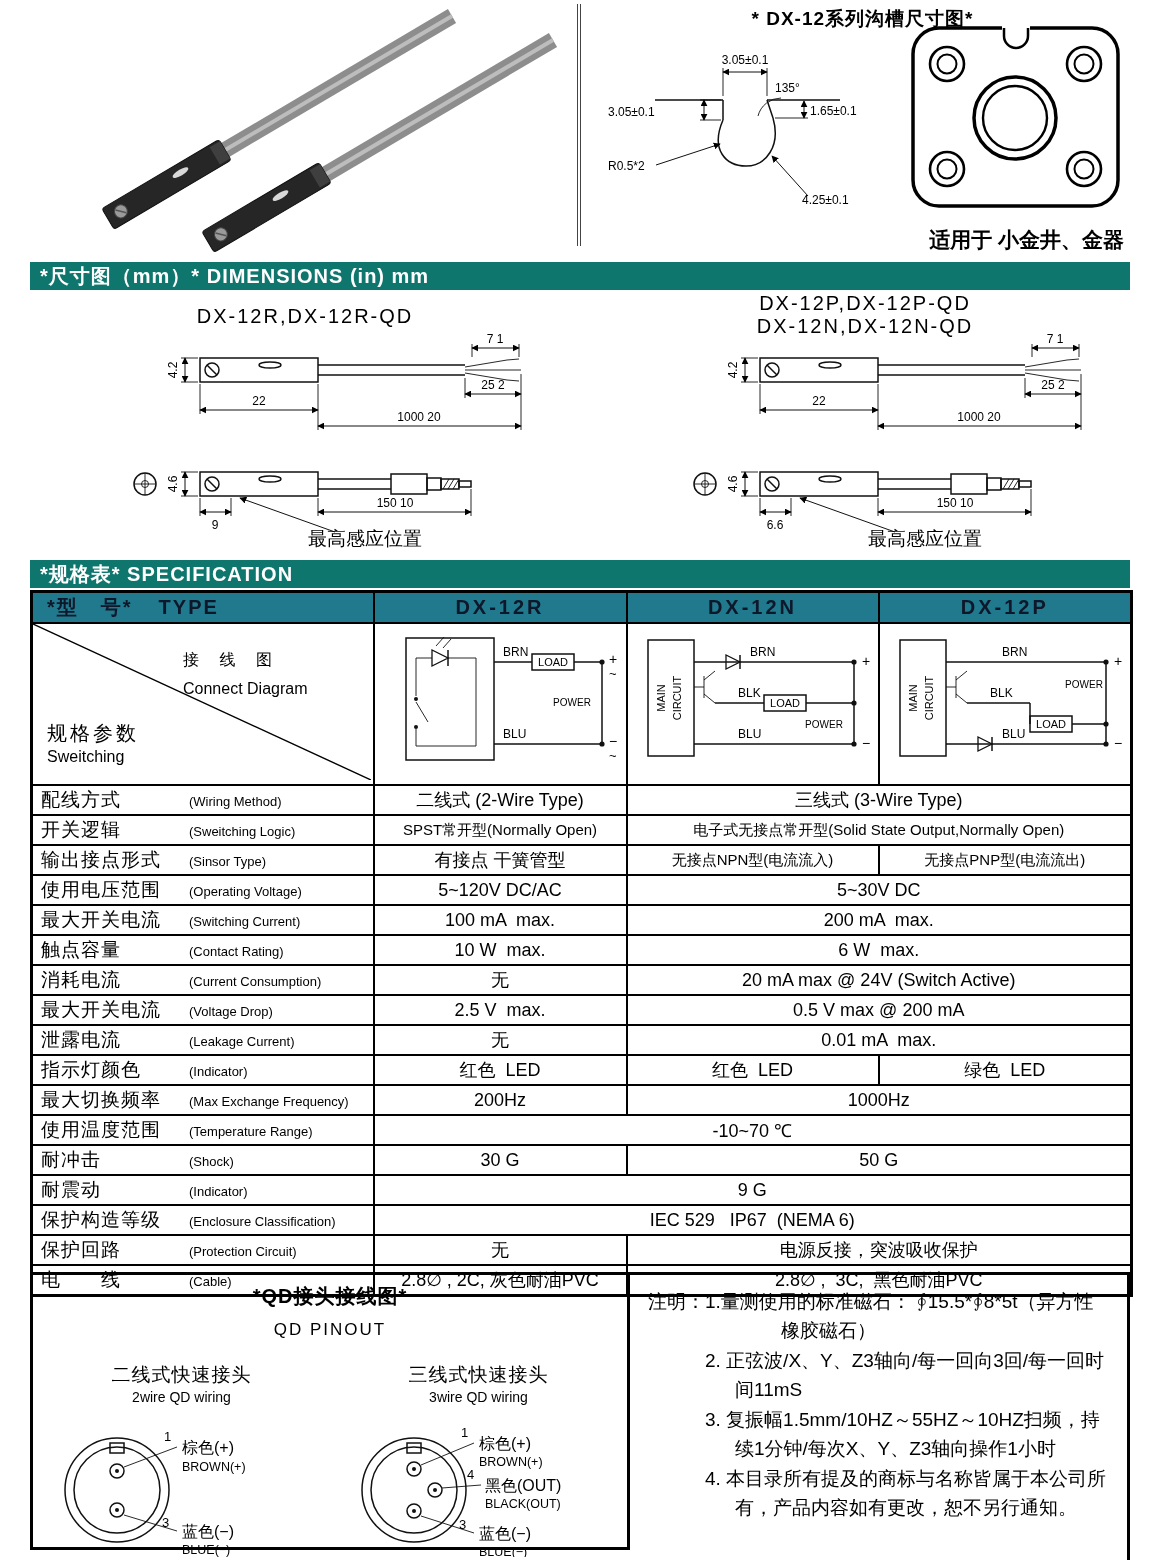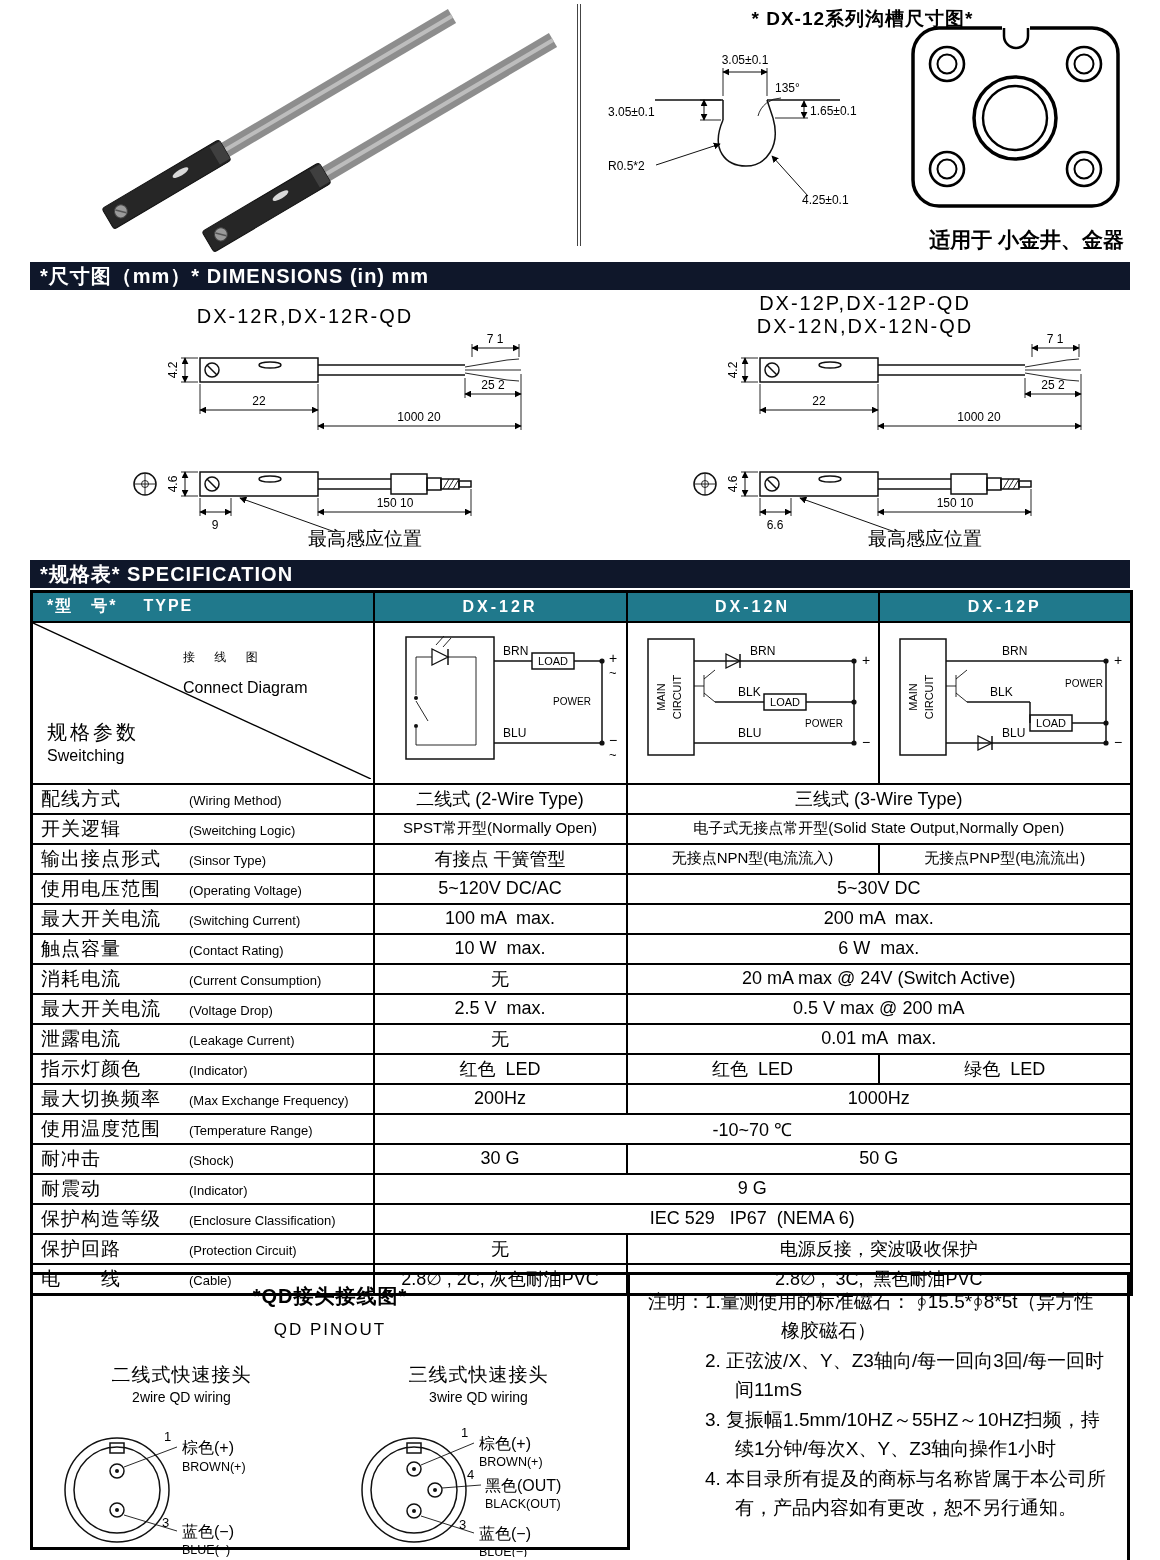--- a/index.html
+++ b/index.html
@@ -12,47 +12,47 @@
 
   
   .photo-wrap { left:20px; top:4px; width:545px; height:250px; }
   .vdivider { left:577px; top:4px; height:242px; width:5px; border-left:4px double #444; }
   .groove-title { left:590px; top:6px; width:545px; text-align:center; font-size:19px; font-weight:bold; letter-spacing:1px; }
   .groove-svg { left:600px; top:28px; }
   .plate-svg { left:905px; top:20px; }
   .fits-caption { left:590px; top:226px; width:540px; text-align:right; font-size:21px; font-weight:bold; padding-right:6px; }
 
   
-  .banner { left:30px; width:1100px; height:28px; background:#0f172a; color:#fff;
+  .banner { left:30px; width:1100px; height:28px; background:#0f766e; color:#fff;
     font-size:20px; font-weight:bold; line-height:28px; padding-left:10px; letter-spacing:1px; }
   .banner-dim { top:262px; }
   .banner-spec { top:560px; }
 
   
   .dim-title-left { left:35px; top:305px; width:540px; text-align:center; font-size:20px; letter-spacing:2px; }
   .dim-title-right { left:595px; top:292px; width:540px; text-align:center; font-size:20px; letter-spacing:2px; line-height:23px; }
   .dim-svg-left { left:35px; top:332px; }
   .dim-svg-right { left:595px; top:332px; }
 
   
   table.spec { position:absolute; left:30px; top:590px; width:1100px; border-collapse:collapse;
     table-layout:fixed; border:3px solid #000; }
   .spec th, .spec td { border:2px solid #000; overflow:hidden; }
-  .spec th { background:#20798C; color:#ffffff; font-size:16px; height:30px; font-weight:bold; letter-spacing:3px; }
+  .spec th { background:#20798C; color:#0f172a; font-size:20px; height:30px; font-weight:bold; letter-spacing:3px; }
   th.type-th { text-align:left; padding-left:14px; letter-spacing:2px; }
   th.type-th .type-en { margin-left:26px; }
   td.lbl { text-align:left; padding:1px 3px 1px 8px; height:26px; white-space:nowrap; }
   .lbl .cn { font-size:19px; display:inline-block; min-width:148px; letter-spacing:1px; }
   .lbl .en { font-size:13px; }
   td.val { text-align:center; font-size:18px; white-space:pre; height:26px; }
   td.val.sm { font-size:15px; }
   .connect-row td { height:156px; padding:0; vertical-align:top; }
   td.diag-cell { position:relative; }
   .diag-cell .dtext { position:absolute; }
-  .cd1 { left:150px; top:26px; font-size:12px; letter-spacing:8px; }
+  .cd1 { left:150px; top:26px; font-size:16px; letter-spacing:8px; }
   .cd2 { left:150px; top:56px; font-size:16px; }
   .cd3 { left:14px; top:96px; font-size:20px; letter-spacing:3px; }
   .cd4 { left:14px; top:124px; font-size:16px; }
   td.circ { text-align:center; }
 
   
   svg .ln { stroke:#111; stroke-width:1.5; fill:none; }
   svg .thin { stroke:#111; stroke-width:0.9; fill:none; }
   svg .dimln { stroke:#111; stroke-width:1; fill:none; }
   svg text { fill:#000; font-family:"Liberation Sans", sans-serif; }

